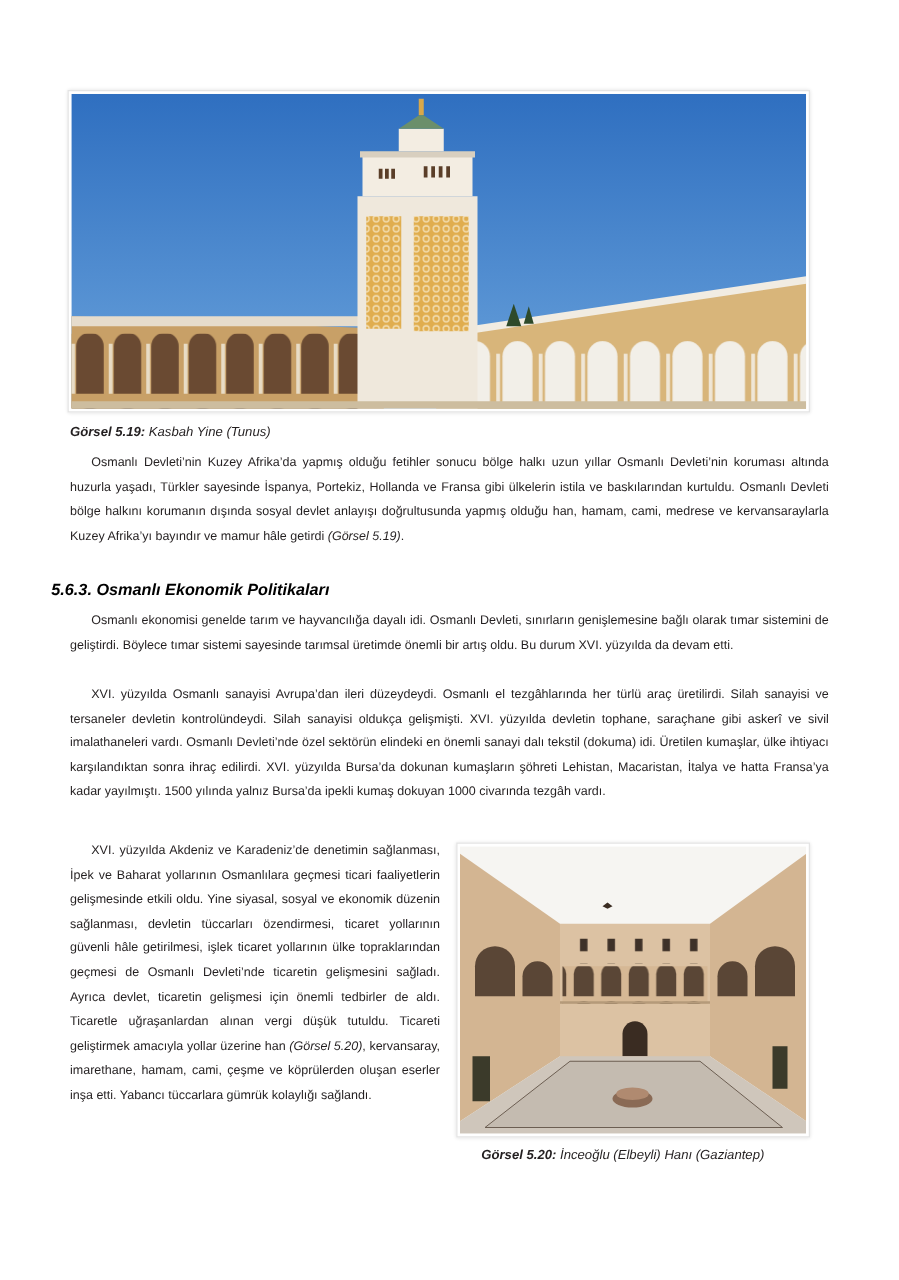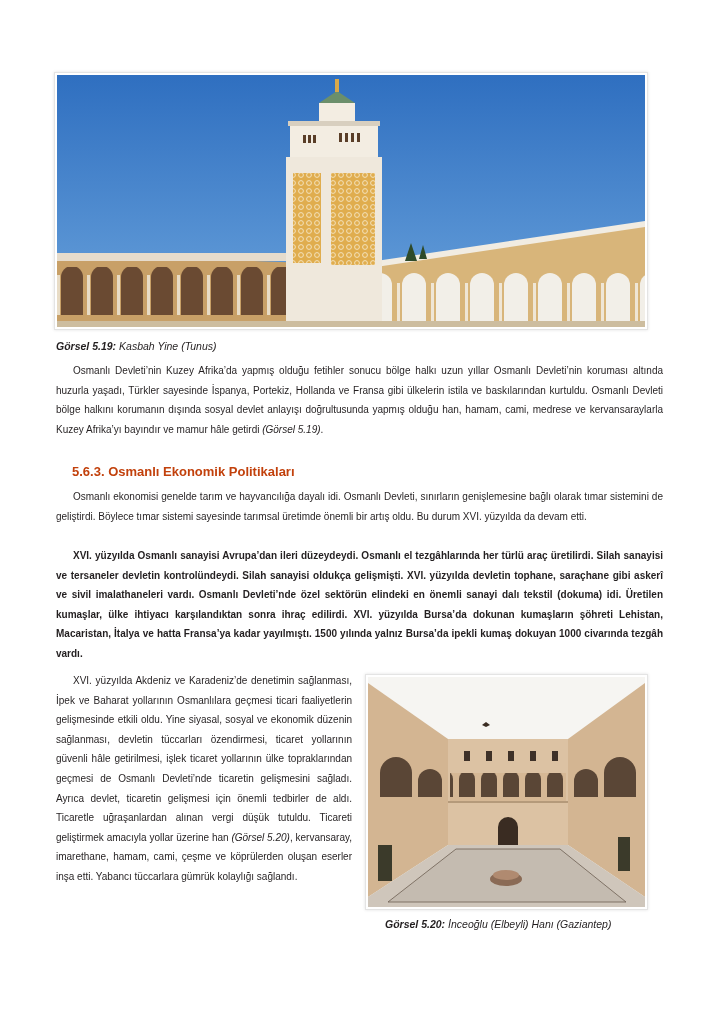--- a/index.html
+++ b/index.html
@@ -7,22 +7,22 @@
          font-family: "Liberation Sans", sans-serif; color: #231f20; }
   .photo-frame { position: absolute; background: #fff; border: 1px solid #e4e4e4;
                  box-shadow: 0 0 3px rgba(0,0,0,0.12); padding: 2px; box-sizing: border-box; }
   .photo { position: relative; width: 100%; height: 100%; overflow: hidden; }
   .caption { position: absolute; font-size: 10.5px; color: #231f20; white-space: nowrap; }
   .caption b { font-weight: bold; font-style: italic; }
   .caption i { font-style: italic; }
   .para { position: absolute; left: 56px; font-size: 10px; line-height: 19.6px;
           text-align: justify; text-indent: 17px; margin: 0; }
   .para i { font-style: italic; }
-  .heading { position: absolute; left: 72px; top: 464px; font-size: 13px; font-weight: bold;
-             color: #c2410c; margin: 0; }
+  .heading { position: absolute; left: 41px; top: 464px; font-size: 13px; font-weight: bold;
+             color: #000000; margin: 0; font-style: italic; }
   .page-number { position: absolute; left: 626px; top: 988px; font-size: 12px; margin-top: 42px; }
 </style>
 </head>
 <body>
 
 <div class="photo-frame" style="left:54px; top:72px; width:594px; height:258px;">
   <div class="photo">
     <svg width="588" height="252" viewBox="0 0 588 252" preserveAspectRatio="none">
       <defs>
         <linearGradient id="sky1" x1="0" y1="0" x2="0" y2="1">
@@ -87,21 +87,21 @@
 <p class="para" style="top:361px; width:607px;">
   <span>Osmanlı Devleti’nin Kuzey Afrika’da yapmış olduğu fetihler sonucu bölge halkı uzun yıllar Osmanlı Devleti’nin koruması altında huzurla yaşadı, Türkler sayesinde İspanya, Portekiz, Hollanda ve Fransa gibi ülkelerin istila ve baskılarından kurtuldu. Osmanlı Devleti bölge halkını korumanın dışında sosyal devlet anlayışı doğrultusunda yapmış olduğu han, hamam, cami, medrese ve kervansaraylarla Kuzey Afrika’yı bayındır ve mamur hâle getirdi </span><i>(Görsel 5.19)</i><span>.</span>
 </p>
 
 <h2 class="heading">5.6.3. Osmanlı Ekonomik Politikaları</h2>
 
 <p class="para" style="top:487px; width:607px;">
   <span>Osmanlı ekonomisi genelde tarım ve hayvancılığa dayalı idi. Osmanlı Devleti, sınırların genişlemesine bağlı olarak tımar sistemini de geliştirdi. Böylece tımar sistemi sayesinde tarımsal üretimde önemli bir artış oldu. Bu durum XVI. yüzyılda da devam etti.</span>
 </p>
 
-<p class="para" style="top:546px; width:607px;font-weight:bold;">
+<p class="para" style="top:546px; width:607px;">
   <span>XVI. yüzyılda Osmanlı sanayisi Avrupa’dan ileri düzeydeydi. Osmanlı el tezgâhlarında her türlü araç üretilirdi. Silah sanayisi ve tersaneler devletin kontrolündeydi. Silah sanayisi oldukça gelişmişti. XVI. yüzyılda devletin tophane, saraçhane gibi askerî ve sivil imalathaneleri vardı. Osmanlı Devleti’nde özel sektörün elindeki en önemli sanayi dalı tekstil (dokuma) idi. Üretilen kumaşlar, ülke ihtiyacı karşılandıktan sonra ihraç edilirdi. XVI. yüzyılda Bursa’da dokunan kumaşların şöhreti Lehistan, Macaristan, İtalya ve hatta Fransa’ya kadar yayılmıştı. 1500 yılında yalnız Bursa’da ipekli kumaş dokuyan 1000 civarında tezgâh vardı.</span>
 </p>
 
 <p class="para" style="top:671px; width:296px;">
   <span>XVI. yüzyılda Akdeniz ve Karadeniz’de denetimin sağlanması, İpek ve Baharat yollarının Osmanlılara geçmesi ticari faaliyetlerin gelişmesinde etkili oldu. Yine siyasal, sosyal ve ekonomik düzenin sağlanması, devletin tüccarları özendirmesi, ticaret yollarının güvenli hâle getirilmesi, işlek ticaret yollarının ülke topraklarından geçmesi de Osmanlı Devleti’nde ticaretin gelişmesini sağladı. Ayrıca devlet, ticaretin gelişmesi için önemli tedbirler de aldı. Ticaretle uğraşanlardan alınan vergi düşük tutuldu. Ticareti geliştirmek amacıyla yollar üzerine han </span><i>(Görsel 5.20)</i><span>, kervansaray, imarethane, hamam, cami, çeşme ve köprülerden oluşan eserler inşa etti. Yabancı tüccarlara gümrük kolaylığı sağlandı.</span>
 </p>
 
 <div class="photo-frame" style="left:365px; top:674px; width:283px; height:236px;">
   <div class="photo">
     <svg width="277" height="230" viewBox="0 0 277 230" preserveAspectRatio="none">

